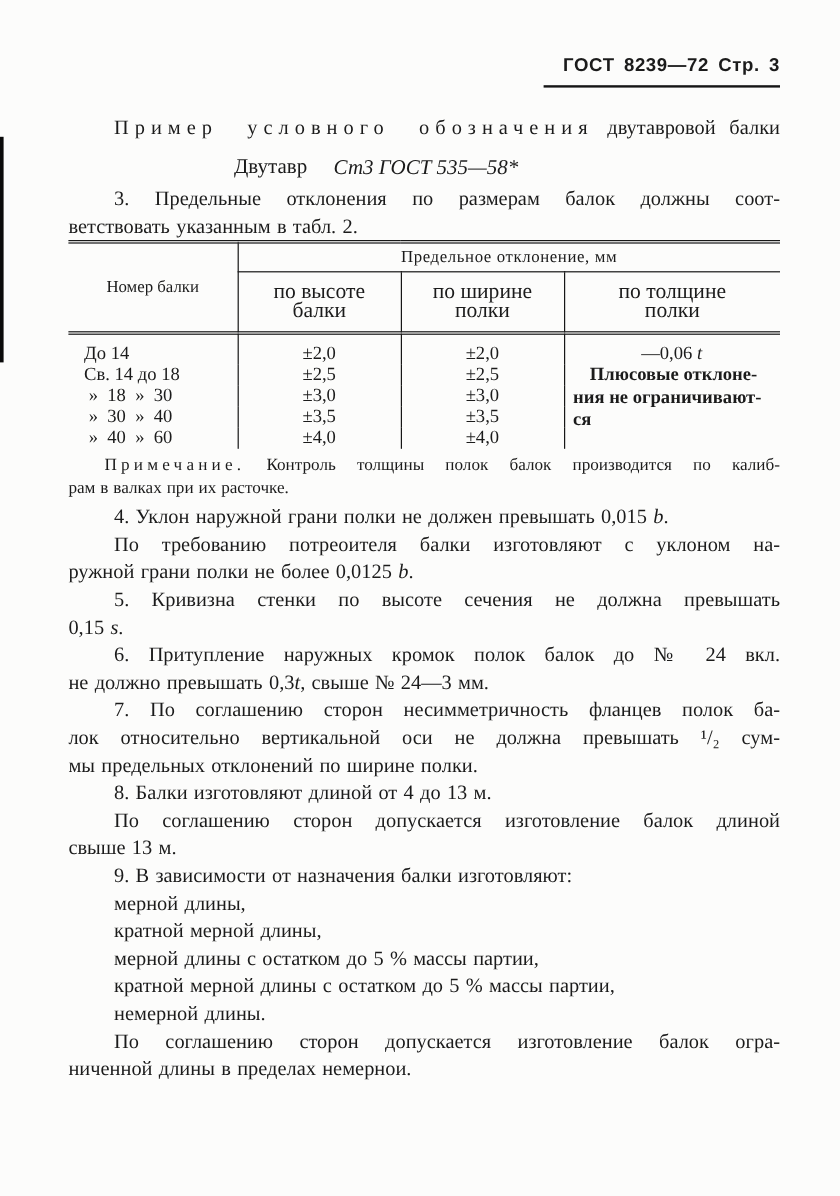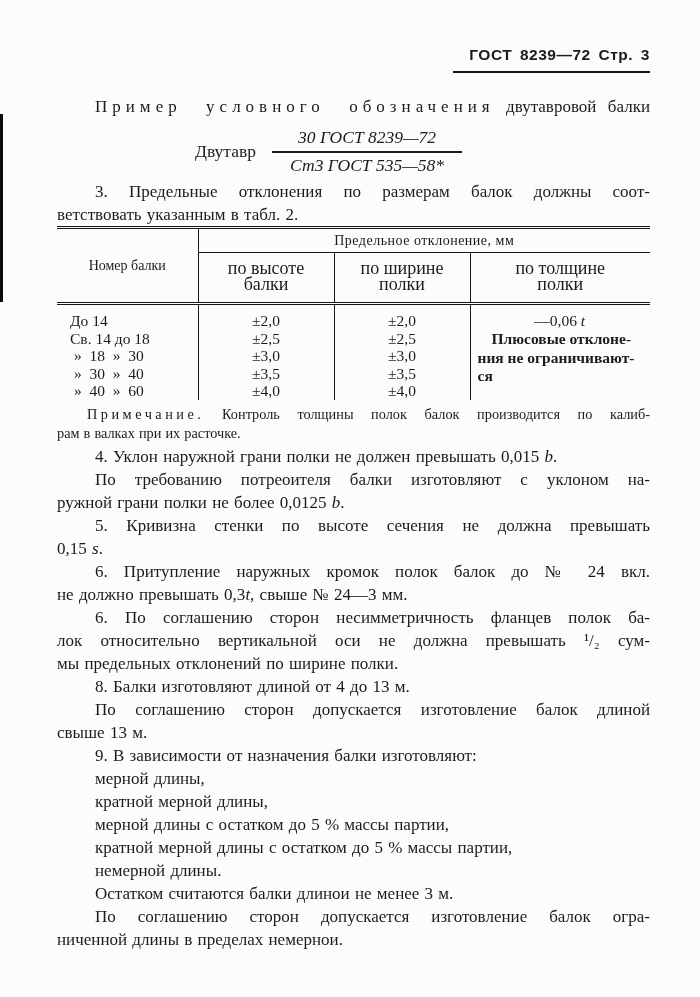--- a/index.html
+++ b/index.html
@@ -71,21 +71,20 @@
       <span class="hwrap">ГОСТ 8239—72 Стр. 3</span>
     </div>
 
     <div class="paras" id="intro">
         <div class="tline ind j"><span class="sp">Пример условного обозначения</span><span> двутавровой балки</span></div>
       </div>
 
     <div class="formula">
       <span>Двутавр</span>
       <span class="frac">
-        <span class="num">30 ГОСТ 8239—72</span>
         <span class="den">Ст3 ГОСТ 535—58*</span>
       </span>
     </div>
 
     <div class="paras" id="clause3">
         <div class="tline ind j"><span>3. Предельные отклонения по размерам балок должны соот-</span></div>
         <div class="tline"><span>ветствовать указанным в табл. 2.</span></div>
       </div>
 
 
@@ -151,31 +150,30 @@
       </div>
 
     <div class="paras" id="clauses">
         <div class="tline ind"><span>4. Уклон наружной грани полки не должен превышать 0,015 </span><span class="it">b</span><span>.</span></div>
         <div class="tline ind j"><span>По требованию потреоителя балки изготовляют с уклоном на-</span></div>
         <div class="tline"><span>ружной грани полки не более 0,0125 </span><span class="it">b</span><span>.</span></div>
         <div class="tline ind j"><span>5. Кривизна стенки по высоте сечения не должна превышать</span></div>
         <div class="tline"><span>0,15 </span><span class="it">s</span><span>.</span></div>
         <div class="tline ind j"><span>6. Притупление наружных кромок полок балок до № 24 вкл.</span></div>
         <div class="tline"><span>не должно превышать 0,3</span><span class="it">t</span><span>, свыше № 24—3 мм.</span></div>
-        <div class="tline ind j"><span>6. По соглашению сторон несимметричность фланцев полок ба-</span></div>
+        <div class="tline ind j"><span>7. По соглашению сторон несимметричность фланцев полок ба-</span></div>
         <div class="tline j"><span>лок относительно вертикальной оси не должна превышать ¹/₂ сум-</span></div>
         <div class="tline"><span>мы предельных отклонений по ширине полки.</span></div>
         <div class="tline ind"><span>8. Балки изготовляют длиной от 4 до 13 м.</span></div>
         <div class="tline ind j"><span>По соглашению сторон допускается изготовление балок длиной</span></div>
         <div class="tline"><span>свыше 13 м.</span></div>
         <div class="tline ind"><span>9. В зависимости от назначения балки изготовляют:</span></div>
         <div class="tline ind"><span>мерной длины,</span></div>
         <div class="tline ind"><span>кратной мерной длины,</span></div>
         <div class="tline ind"><span>мерной длины с остатком до 5 % массы партии,</span></div>
         <div class="tline ind"><span>кратной мерной длины с остатком до 5 % массы партии,</span></div>
         <div class="tline ind"><span>немерной длины.</span></div>
-        <div class="tline ind"><span>Остатком считаются балки длинои не менее 3 м.</span></div>
         <div class="tline ind j"><span>По соглашению сторон допускается изготовление балок огра-</span></div>
         <div class="tline"><span>ниченной длины в пределах немернои.</span></div>
       </div>
 
   </div>
 </div>
 
 </body></html>

